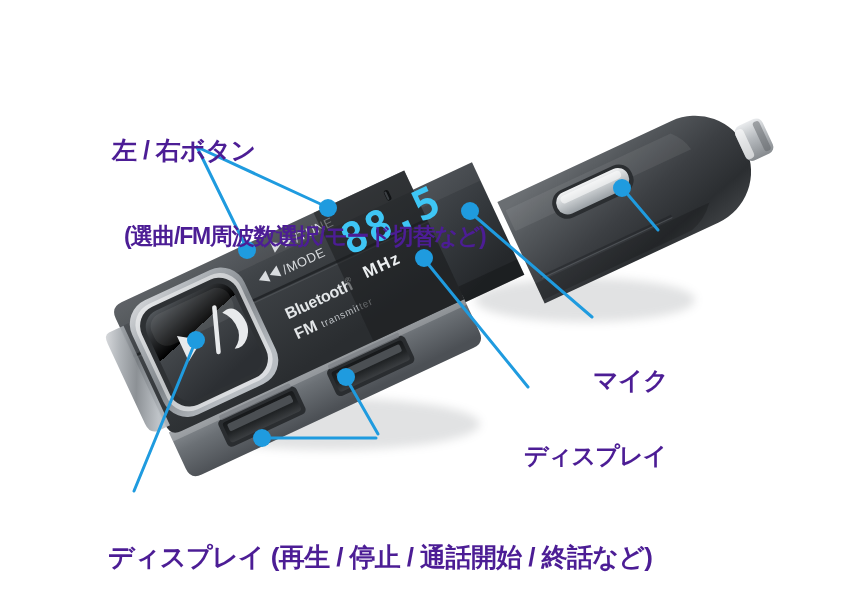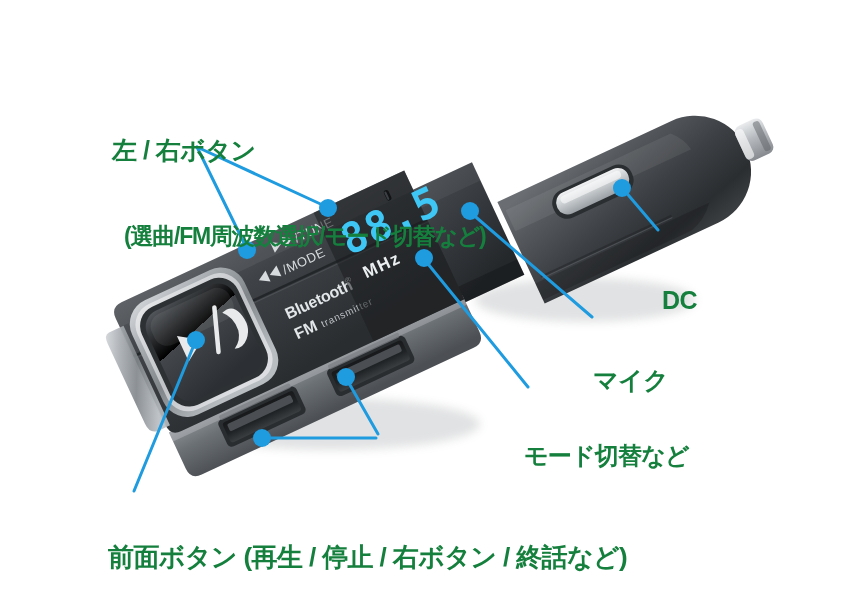--- a/index.html
+++ b/index.html
@@ -14,21 +14,21 @@
     position: relative;
     width: 857px;
     height: 600px;
     background: #ffffff;
     overflow: hidden;
   }
 
   
   .label {
     position: absolute;
-    color: #15803d;
+    color: #4c1d95;
     font-weight: bold;
     line-height: 1.16;
     white-space: pre;
     letter-spacing: -0.5px;
   }
   .label .l1 { display: block; }
   .label .l2 { display: block; margin-left: 12px; }
 
   #label-lr-button      { left: 112px; top: 78px;  font-size: 25px; }
   #label-lr-button .l2  { font-size: 23px; letter-spacing: -1.2px; }
@@ -307,32 +307,31 @@
       <circle cx="196" cy="340" r="9"></circle>
     </g>
   </svg>
 
   <div class="label" id="label-lr-button">
     <span class="l1">左 / 右ボタン</span>
     <span class="l2">(選曲/FM周波数選択/モード切替など)</span>
   </div>
 
   <div class="label" id="label-dc-plug">
-    <span class="l1">DC</span>
   </div>
 
   <div class="label" id="label-mic">
     <span class="l1">マイク</span>
   </div>
 
   <div class="label" id="label-display">
-    <span class="l1">モード切替など</span>
+    <span class="l1">ディスプレイ</span>
     
   </div>
 
   <div class="label" id="label-usb">
   </div>
 
   <div class="label" id="label-front-button">
-    <span class="l1">前面ボタン (再生 / 停止 / 右ボタン / 終話など)</span>
+    <span class="l1">ディスプレイ (再生 / 停止 / 通話開始 / 終話など)</span>
   </div>
 
 </div>
 
 </body></html>

